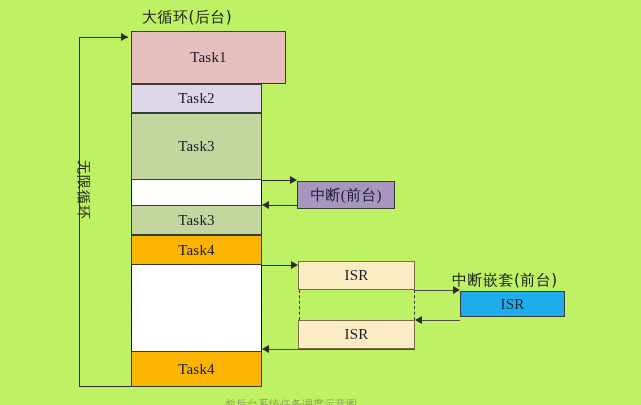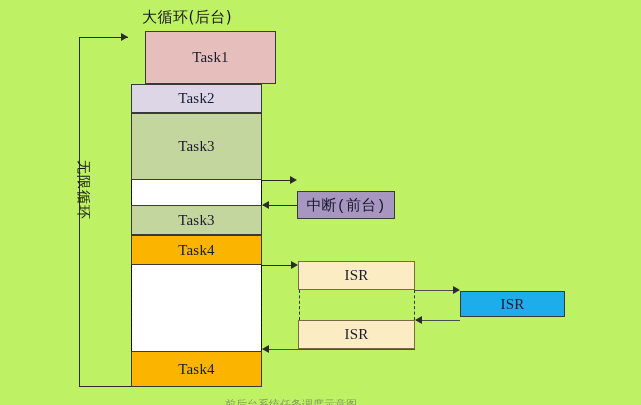--- a/index.html
+++ b/index.html
@@ -115,21 +115,21 @@
 
   <div class="abs hline" style="left:79px; top:37px; width:49px;"></div>
   <div class="abs arrow-r" style="left:121px; top:33px;"></div>
 
   <div class="abs vline" style="left:79px; top:37px; height:350px;"></div>
 
   <div class="abs hline" style="left:79px; top:386px; width:53px;"></div>
 
   <div class="abs vlabel" style="left:92px; top:160px;">无限循环</div>
 
-  <div class="abs box task1" style="left:145px; top:31px; width:131px; height:53px;text-align:center;">Task1</div>
+  <div class="abs box task1" style="left:131px; top:31px; width:155px; height:53px;text-align:center;">Task1</div>
 
   <div class="abs box task2" style="left:131px; top:84px; width:131px; height:29px;">Task2</div>
 
   <div class="abs box task3" style="left:131px; top:113px; width:131px; height:67px;">Task3</div>
 
   <div class="abs hollow" style="left:131px; top:180px; width:131px; height:25px;"></div>
   <div class="abs vdash" style="left:131px; top:180px; height:25px;"></div>
   <div class="abs vdash" style="left:261px; top:180px; height:25px;"></div>
 
   <div class="abs box task3" style="left:131px; top:205px; width:131px; height:30px;">Task3</div>
@@ -138,39 +138,40 @@
 
   <div class="abs hollow" style="left:131px; top:265px; width:131px; height:86px;"></div>
   <div class="abs vdash" style="left:131px; top:265px; height:86px;"></div>
   <div class="abs vdash" style="left:261px; top:265px; height:86px;"></div>
 
   <div class="abs box task4" style="left:131px; top:351px; width:131px; height:36px;">Task4</div>
 
   <div class="abs hline" style="left:262px; top:180px; width:33px;"></div>
   <div class="abs arrow-r" style="left:290px; top:176px;"></div>
 
-  <div class="abs box irq" style="left:297px; top:191px; width:98px; height:28px;font-family:Liberation Mono, monospace;">中断(前台)</div>
+  <div class="abs box irq" style="left:297px; top:181px; width:98px; height:28px;">中断(前台)</div>
 
   <div class="abs hline" style="left:263px; top:205px; width:34px;"></div>
   <div class="abs arrow-l" style="left:262px; top:201px;"></div>
   <div class="abs vline" style="left:296px; top:205px; height:1px;"></div>
 
   <div class="abs hline" style="left:262px; top:265px; width:34px;"></div>
   <div class="abs arrow-r" style="left:291px; top:261px;"></div>
 
   <div class="abs box isr" style="left:298px; top:261px; width:117px; height:29px;">ISR</div>
 
   <div class="abs vdash thin" style="left:299px; top:290px; height:30px;"></div>
   <div class="abs vdash thin" style="left:414px; top:290px; height:30px;"></div>
 
   <div class="abs box isr" style="left:298px; top:320px; width:117px; height:29px;">ISR</div>
 
   <div class="abs hline grey" style="left:263px; top:349px; width:152px;"></div>
   <div class="abs arrow-l" style="left:262px; top:345px;"></div>
 
+  <div class="abs label cjk" style="left:452px; top:271px;">中断嵌套(前台)</div>
 
   <div class="abs hline grey" style="left:415px; top:290px; width:43px;"></div>
   <div class="abs arrow-r" style="left:453px; top:286px;"></div>
 
   <div class="abs box isrblue" style="left:460px; top:291px; width:105px; height:26px;">ISR</div>
 
   <div class="abs hline grey" style="left:416px; top:320px; width:44px;"></div>
   <div class="abs arrow-l" style="left:415px; top:316px;"></div>
 
   <div class="abs caption" style="left:225px; top:397px;">前后台系统任务调度示意图</div>

